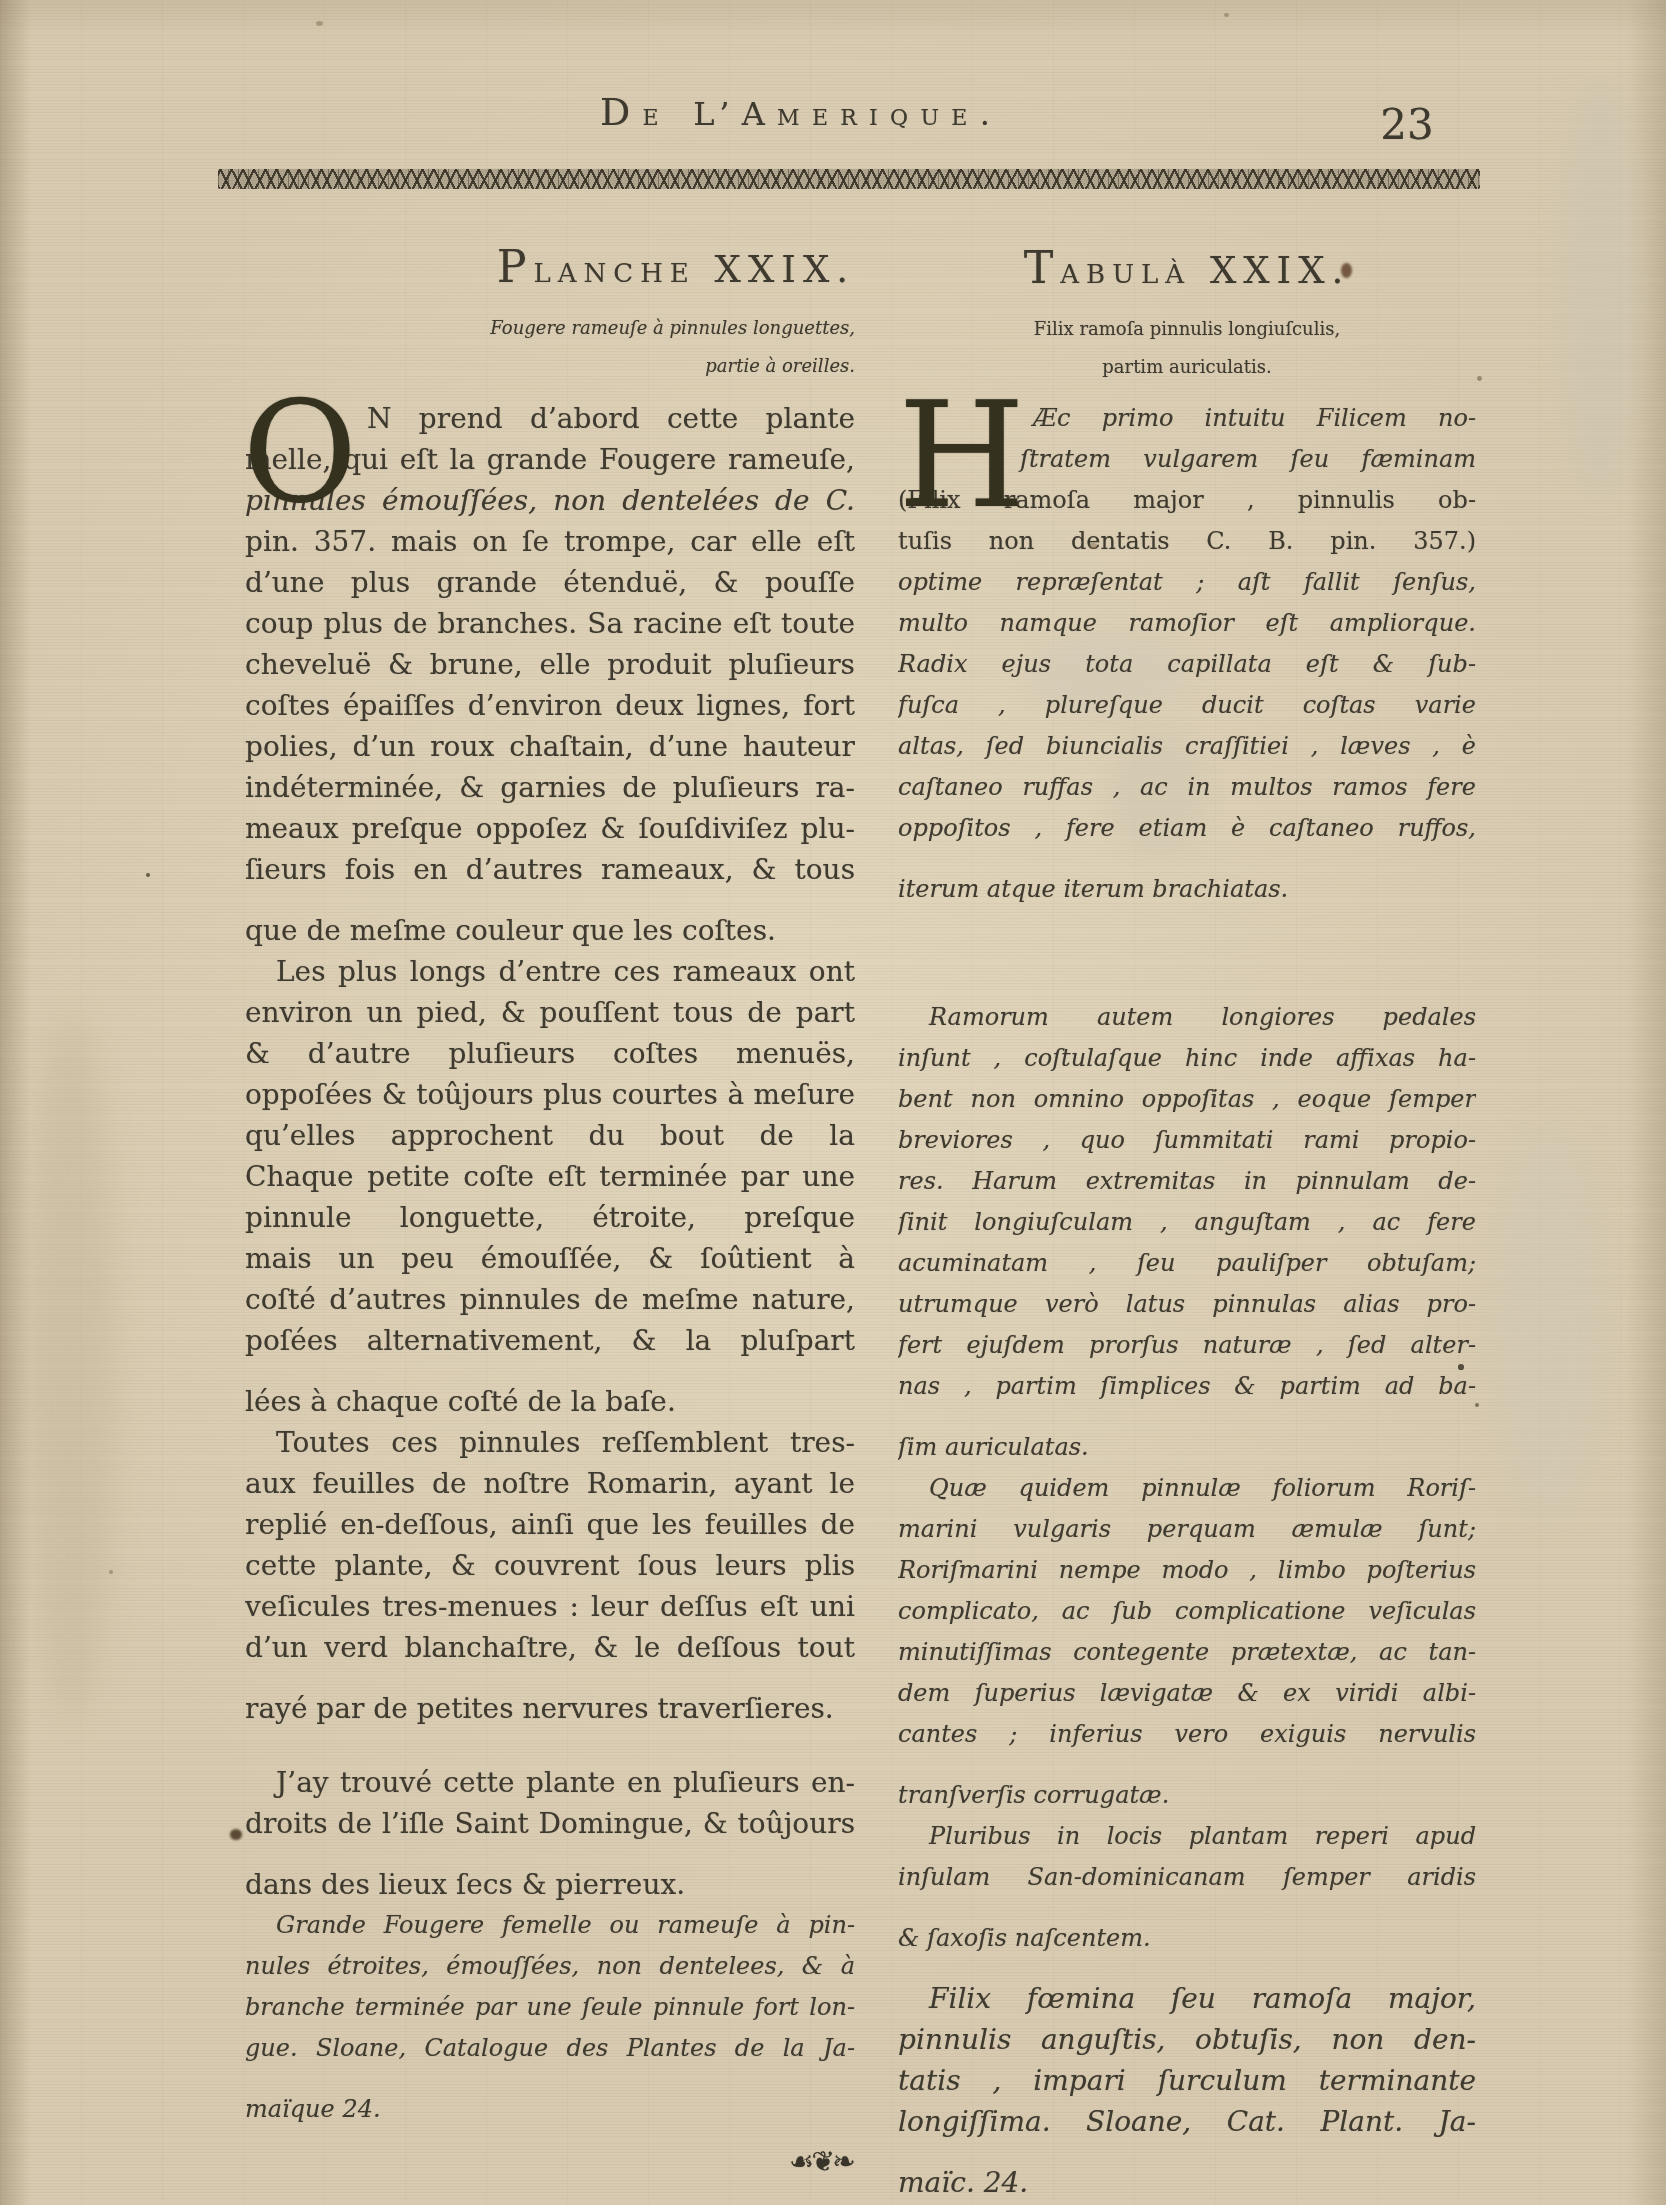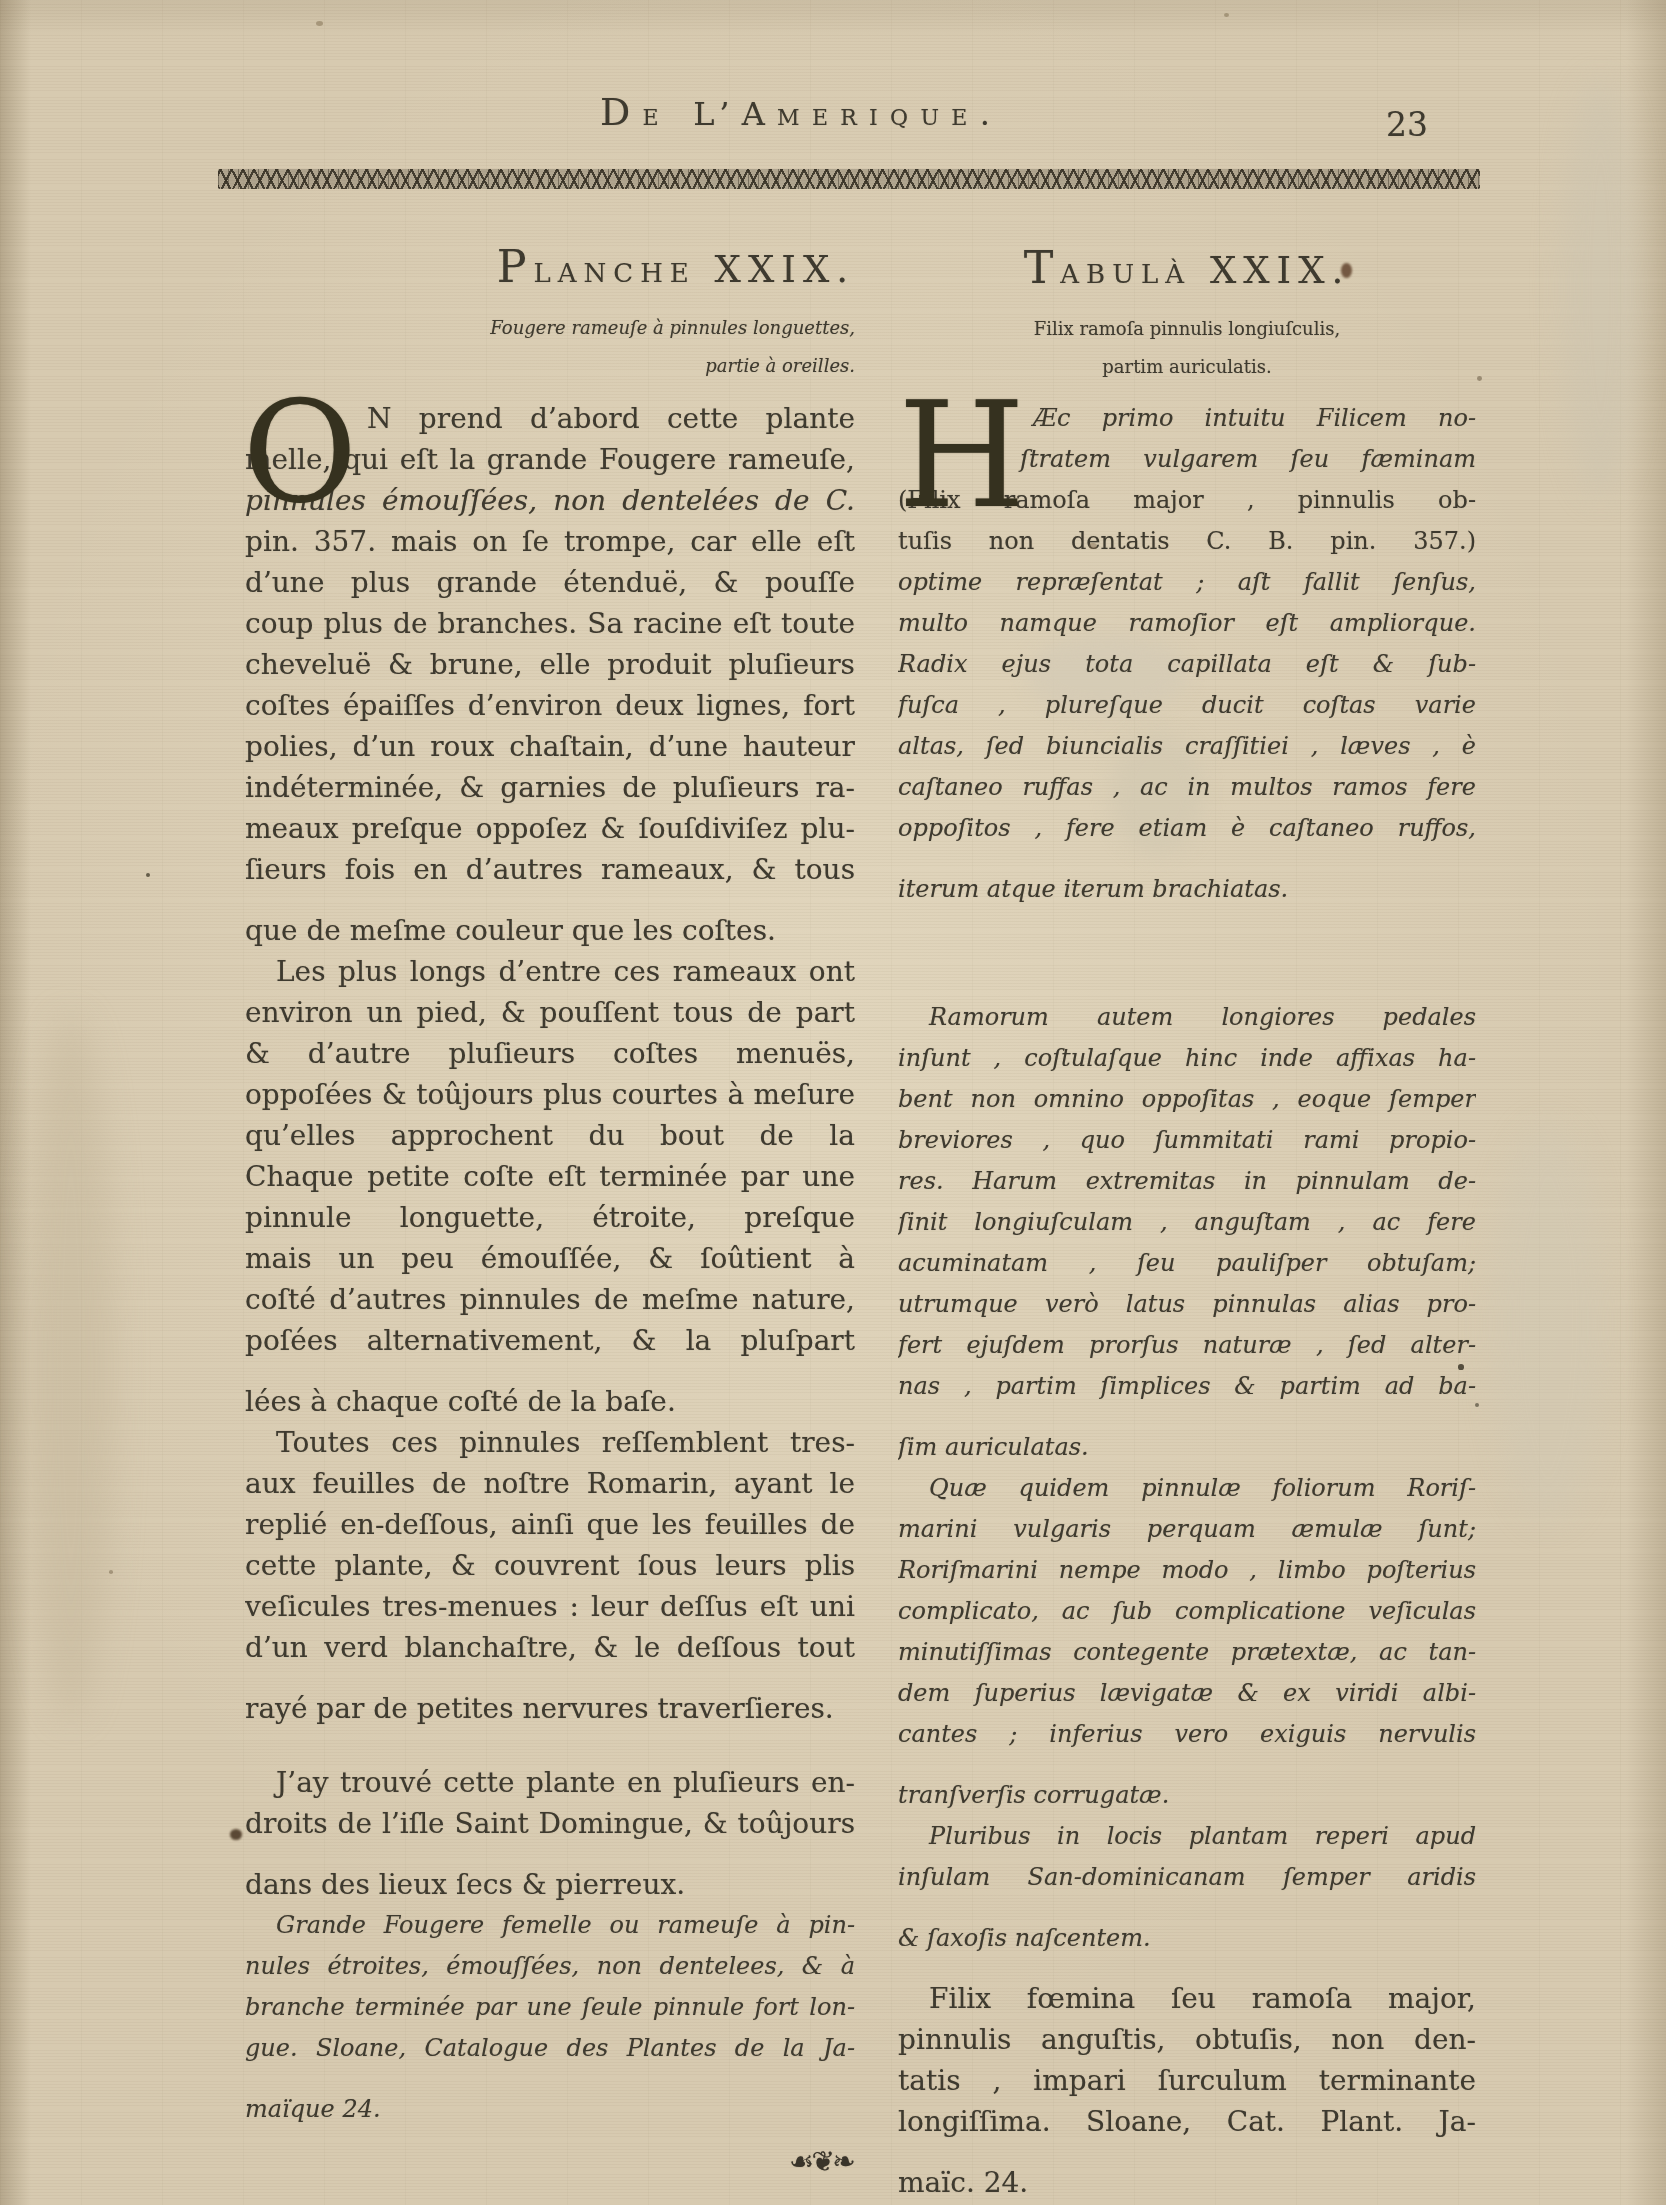--- a/index.html
+++ b/index.html
@@ -33,21 +33,21 @@
   
   .running-title{
     position:absolute;left:426px;top:86px;width:750px;
     text-align:center;
     font-variant:small-caps;
     font-size:32px;letter-spacing:12.3px;line-height:53px;
   }
   .running-title::first-letter{font-size:118%;}
   .page-number{
     position:absolute;left:1363px;top:105px;width:88px;
-    font-size:33px;text-align:center;line-height:40px;
+    font-size:42px;text-align:center;line-height:40px;
   }
   .ornament-band{
     position:absolute;left:218px;top:169px;width:1262px;height:20px;
     background:
       repeating-linear-gradient(63deg,  rgba(56,50,38,.9) 0 2.2px, rgba(0,0,0,0) 2.2px 10px),
       repeating-linear-gradient(-63deg, rgba(56,50,38,.9) 0 2.2px, rgba(0,0,0,0) 2.2px 10px),
       repeating-linear-gradient(90deg,  rgba(56,50,38,.45) 0 1.3px, rgba(0,0,0,0) 1.3px 10px),
       linear-gradient(0deg, rgba(56,50,38,.25), rgba(56,50,38,.25));
     border-radius:1.8px;
   }
@@ -86,21 +86,21 @@
     color:#35311f;text-shadow:0 0 1.3px rgba(50,44,26,.5);
   }
   .body-col.right .dropcap{font-size:146px;top:-8.8px;left:0px;}
   .body-col.left  .pad1{padding-left:122px;}
   .body-col.left  .pad2{padding-left:110px;}
   .body-col.right .pad1{padding-left:135px;}
   .body-col.right .pad2{padding-left:122px;}
   
   .body-col.left  .para:nth-child(4){margin-top:33px;}
   .body-col.right .para:nth-child(2){margin-top:87px;}
-  .body-col.right .para:nth-child(5){margin-top:18.5px;}
+  .body-col.right .para:nth-child(5){margin-top:18.5px;font-style:italic;}
 
   
   .tailpiece{
     position:absolute;left:768px;top:2144px;width:106px;
     font-size:28px;letter-spacing:-2.6px;text-align:center;line-height:35px;
     color:#39342a;text-shadow:0 0 0.9px rgba(50,44,30,.5);
   }
 
   
   .blemishes span{position:absolute;border-radius:50%;pointer-events:none;}

